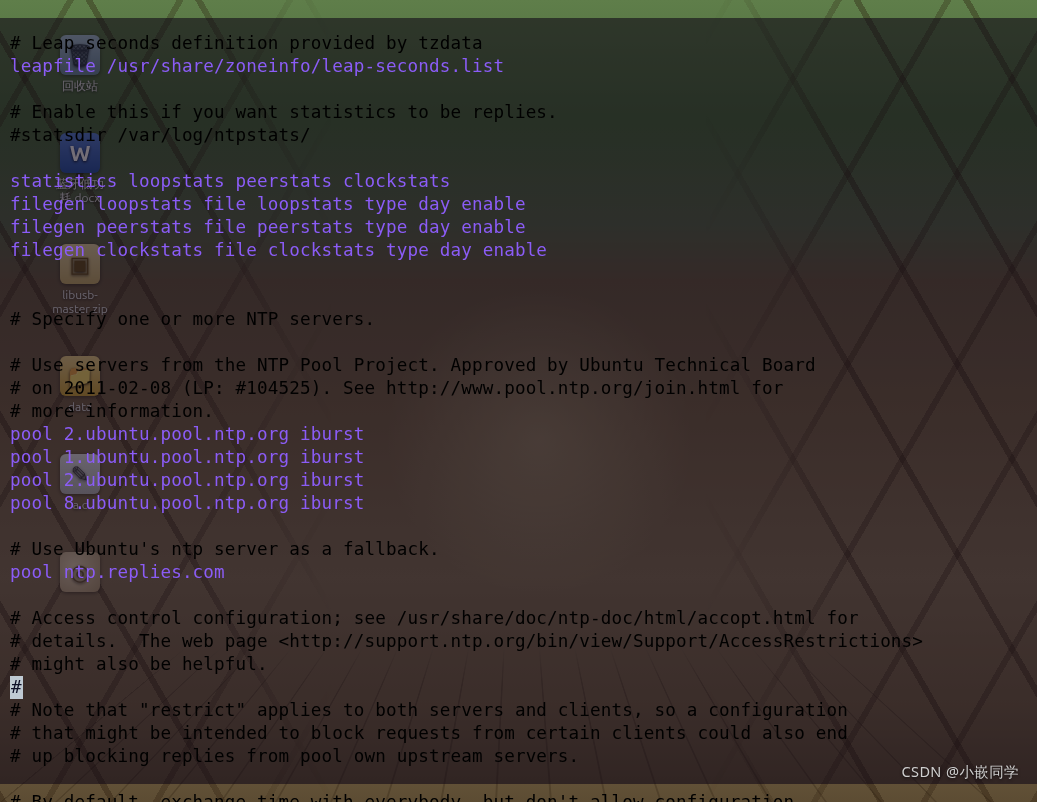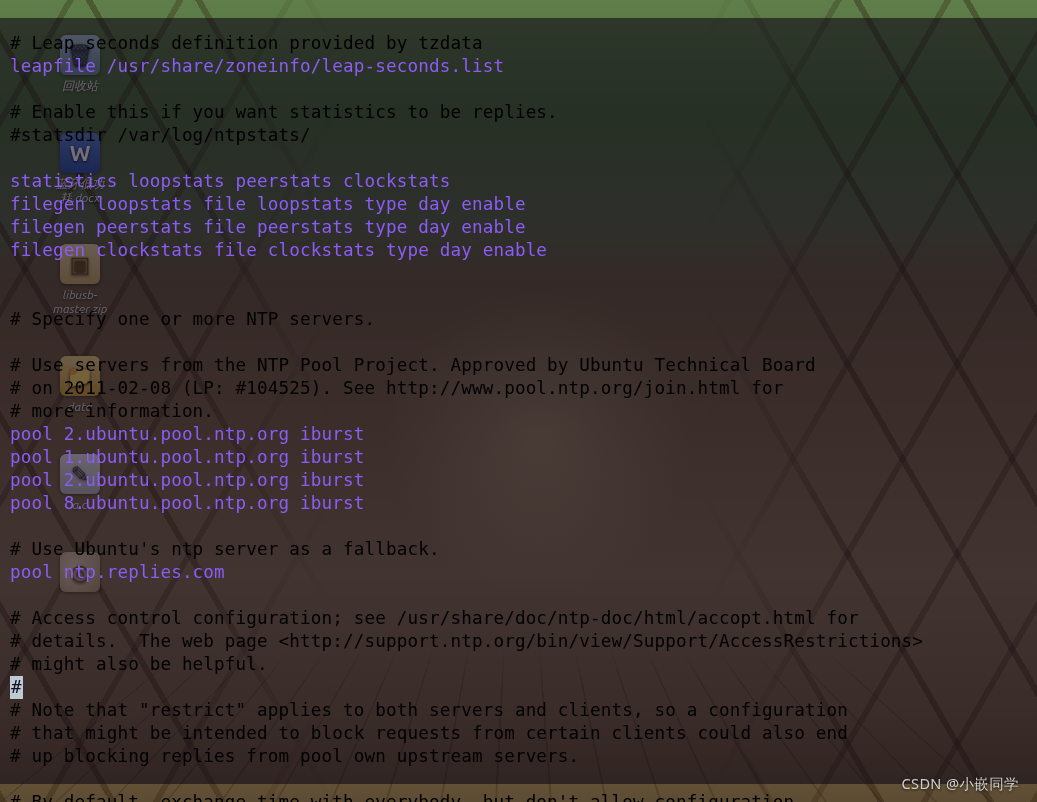--- a/index.html
+++ b/index.html
@@ -88,21 +88,21 @@
     font-size: 22px;
     margin-bottom: 4px;
     box-shadow: 0 1px 4px rgba(0,0,0,0.45);
   }
   .g-trash   { background: linear-gradient(#a9c6d4,#6f8fa0); color:#2b3d46; }
   .g-docx    { background: linear-gradient(#5a84d4,#2a56a8); color:#fff; font-weight:bold; }
   .g-zip     { background: linear-gradient(#e7d6a1,#c9b06b); color:#6a5220; }
   .g-folder  { background: linear-gradient(#f0d58a,#d4a93a); color:#7a5a10; }
   .g-file    { background: linear-gradient(#e8e8e8,#bcbcbc); color:#444; position:relative; }
   .g-disk    { background: radial-gradient(circle at 35% 35%, #e8d6b6, #b29b74); color:#6b5838; border-radius:50%; }
-  .dicon .label { word-break: break-word; line-height: 1.15; font-style: italic; }
+  .dicon .label { word-break: break-word; line-height: 1.15; }
 
   
   .terminal {
     position: absolute;
     inset: 0;
     padding: 14px 0 0 10px;
     background: rgba(14, 5, 20, 0.58);
     color: #e6e6e6;
     font-size: 17.6px;
     line-height: 23px;
@@ -116,21 +116,21 @@
     display: inline-block;
     background: #bfcad3;
     color: #0d1028;
     padding: 0 1px;
   }
 
   
   .watermark {
     position: absolute;
     right: 18px;
-    bottom: 8px;
+    bottom: 20px;
     z-index: 3;
     font-family: "Noto Sans", "Ubuntu", sans-serif;
     font-size: 14.5px;
     color: #cfcfcf;
     text-shadow: 0 1px 3px rgba(0, 0, 0, 0.7);
     letter-spacing: 0.4px;
   }
 </style>
 </head>
 <body>

